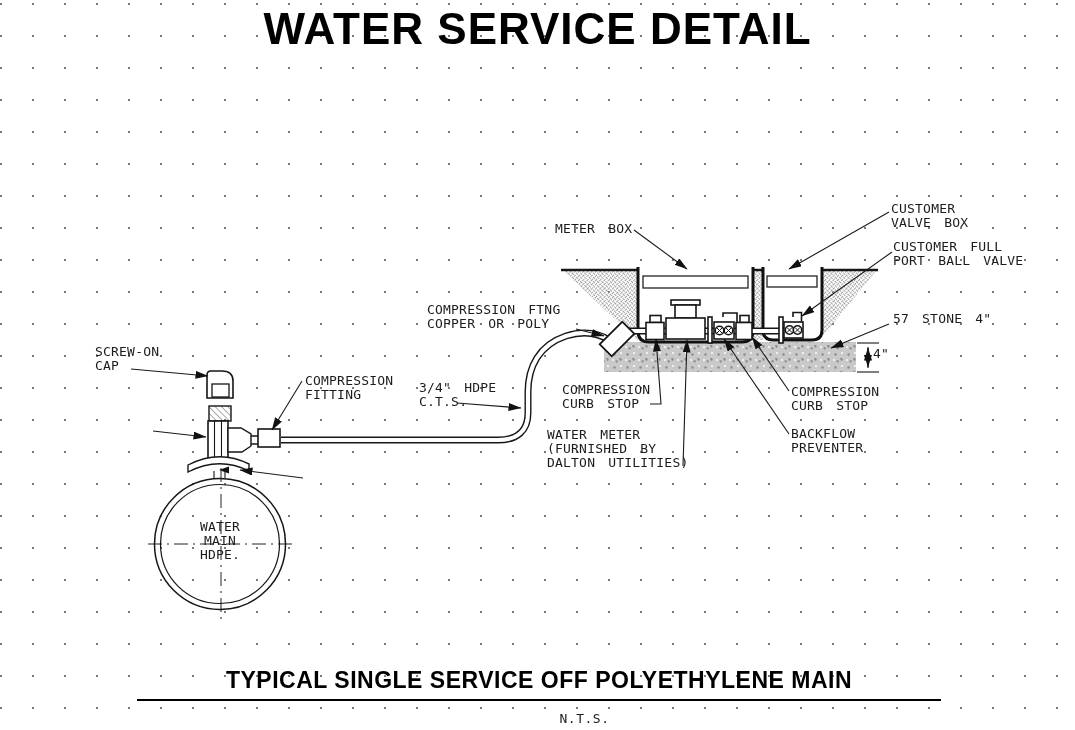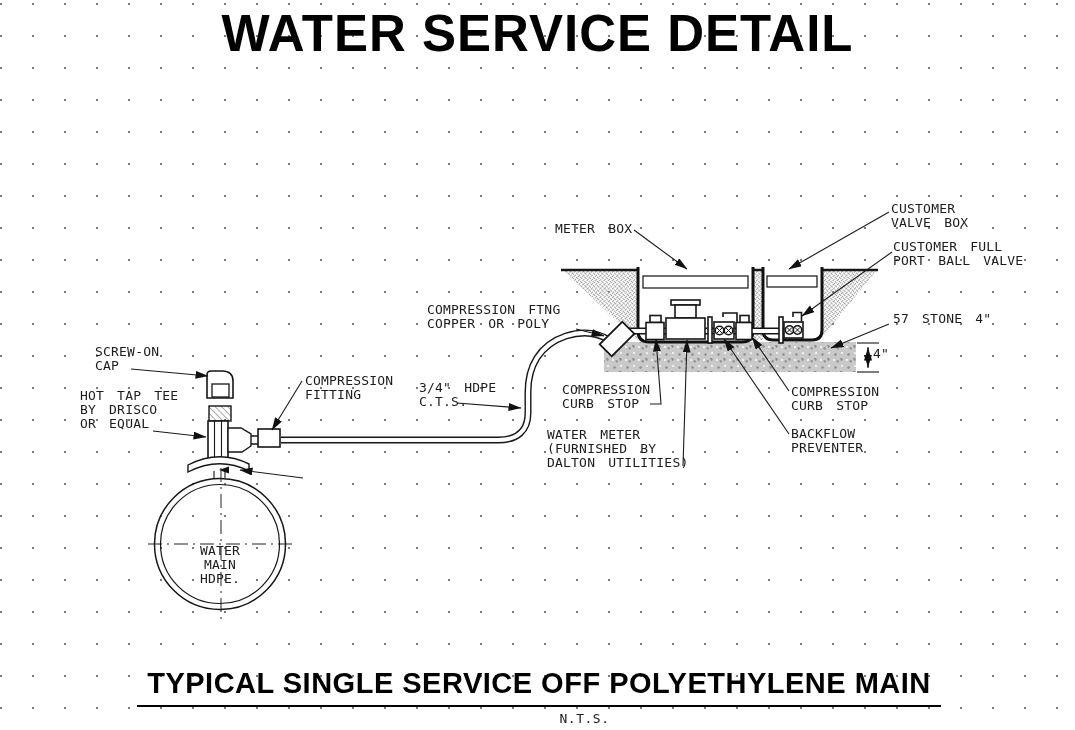--- a/index.html
+++ b/index.html
@@ -18,39 +18,39 @@
     position:absolute;
     font-family:"DejaVu Sans Mono", monospace;
     font-size:13px;line-height:14px;
     letter-spacing:.2px;word-spacing:5px;
     color:#1c1c1c;white-space:pre-line;
   }
   .title{
     position:absolute;left:0;top:4px;width:1075px;
     text-align:center;
     font-family:"Liberation Sans", sans-serif;
-    font-weight:bold;font-size:51px;letter-spacing:1px;
+    font-weight:bold;font-size:44px;letter-spacing:1px;
     color:#000;
   }
   .subtitle{
     position:absolute;left:137px;top:667px;width:804px;
     text-align:center;
     font-family:"Liberation Sans", sans-serif;
-    font-weight:bold;font-size:29px;letter-spacing:.5px;
+    font-weight:bold;font-size:23px;letter-spacing:.5px;
     color:#000;
     border-bottom:2.5px solid #000;
     padding-bottom:5px;
   }
   .nts{
     position:absolute;left:0;top:711px;width:1075px;
     text-align:center;
     font-family:"DejaVu Sans Mono", monospace;
     font-size:13px;color:#1c1c1c;letter-spacing:.5px;margin-left:47px;
   }
-  .center{text-align:center;margin-top:24px;}
+  .center{text-align:center;}
 </style>
 </head>
 <body>
 
 <div id="canvas">
 
   <svg id="linework" width="1075" height="730" viewBox="0 0 1075 730">
     <defs>
       <marker id="arr" markerUnits="userSpaceOnUse" markerWidth="14" markerHeight="10" refX="12.5" refY="4" orient="auto">
         <path d="M0,0 L13,4 L0,8 Z" fill="#111"></path>
@@ -191,23 +191,20 @@
   <div class="lbl" style="left:893px;top:240px">CUSTOMER FULL
 PORT BALL VALVE</div>
   <div class="lbl" style="left:893px;top:312px">57 STONE 4"</div>
   <div class="lbl" style="left:873px;top:347px">4"</div>
   <div class="lbl" style="left:427px;top:303px">COMPRESSION FTNG
 COPPER OR POLY</div>
   <div class="lbl" style="left:419px;top:381px">3/4" HDPE
 C.T.S.</div>
   <div class="lbl" style="left:95px;top:345px">SCREW-ON
 CAP</div>
-  <div class="lbl" style="left:80px;top:389px">HOT TAP TEE
-BY DRISCO
-OR EQUAL</div>
   <div class="lbl" style="left:305px;top:374px">COMPRESSION
 FITTING</div>
   <div class="lbl" style="left:562px;top:383px">COMPRESSION
 CURB STOP</div>
   <div class="lbl" style="left:547px;top:428px">WATER METER
 (FURNISHED BY
 DALTON UTILITIES)</div>
   <div class="lbl" style="left:791px;top:385px">COMPRESSION
 CURB STOP</div>
   <div class="lbl" style="left:791px;top:427px">BACKFLOW

